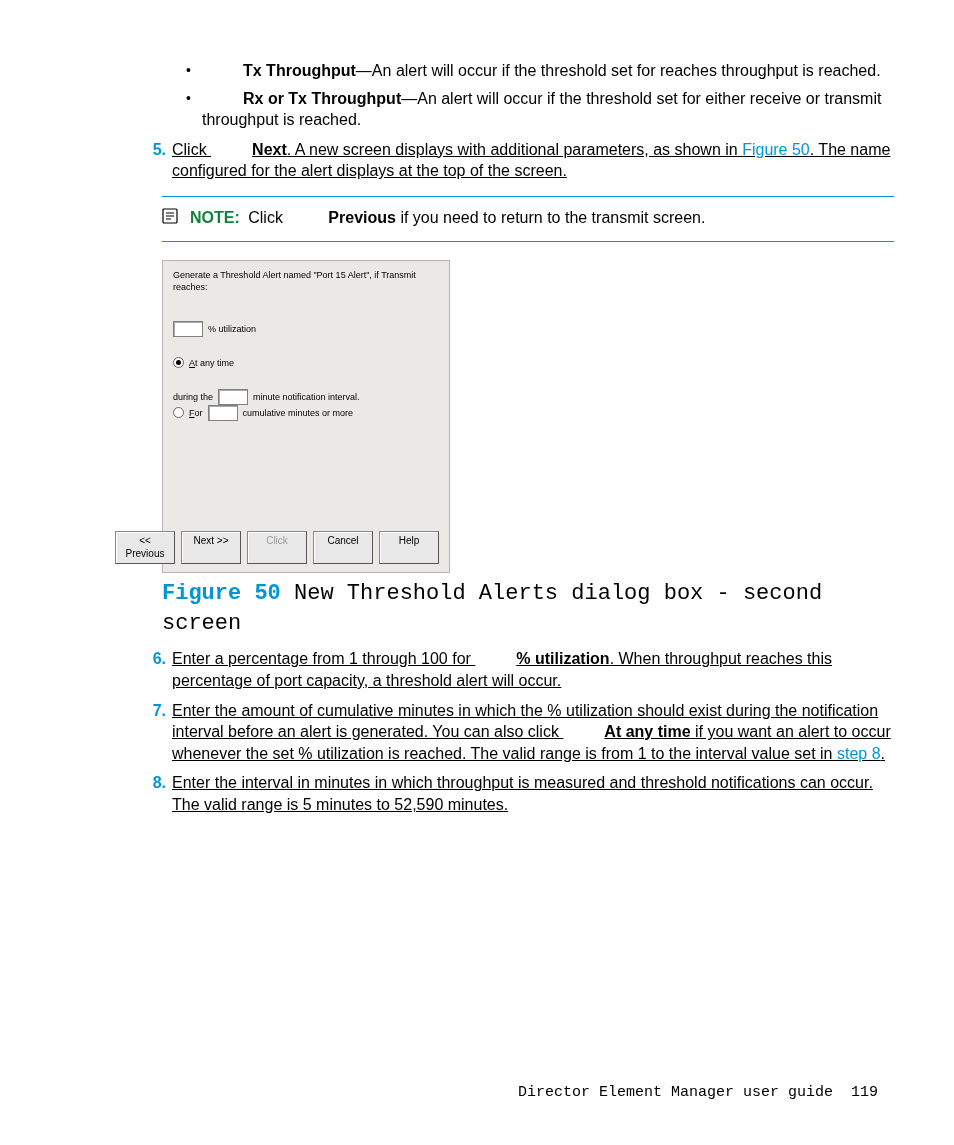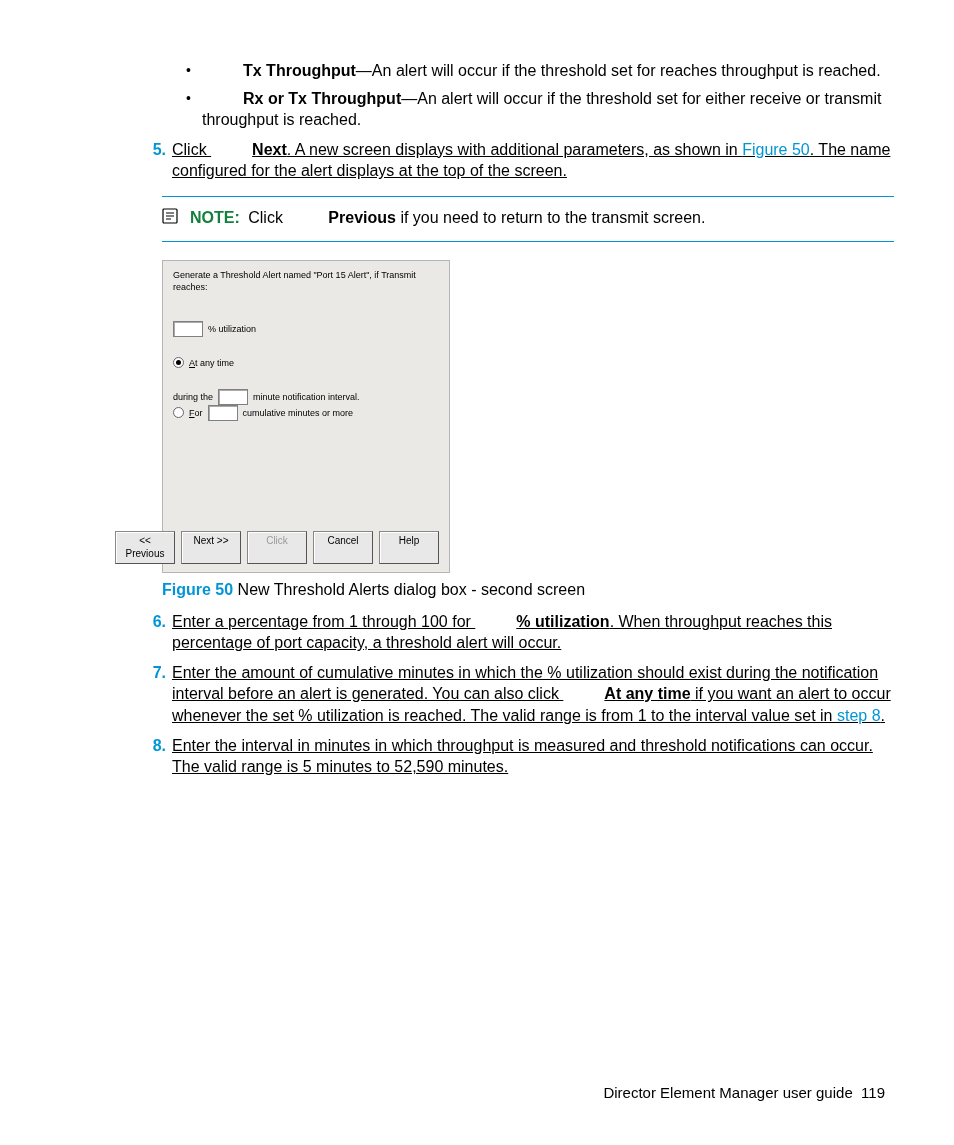--- a/index.html
+++ b/index.html
@@ -109,29 +109,31 @@
     background:#e8e8e8;
     box-shadow: inset 1px 1px 0 #fff;
     min-width:42px;
     text-align:center;
   }
   .dlg-btn.disabled { color:#999; }
   .fig-caption {
     margin-left:102px;
     margin-top:6px;
     margin-bottom:10px;
-    font-size:16px;
+    font-size:22px;
+    font-family:Liberation Mono, monospace;
   }
   .fig-num { color:#0096d6; font-weight:700;}
   .footer {
     position:absolute;
     bottom:44px;
-    right:69px;
+    right:76px;
     font-size:15px;
     color:#000;
+    font-family:Liberation Mono, monospace;
   }
 </style>
 </head>
 <body>
 
 <div class="page">
   <div class="content">
 
     <div class="bullets">
       <div class="bullet-row">

